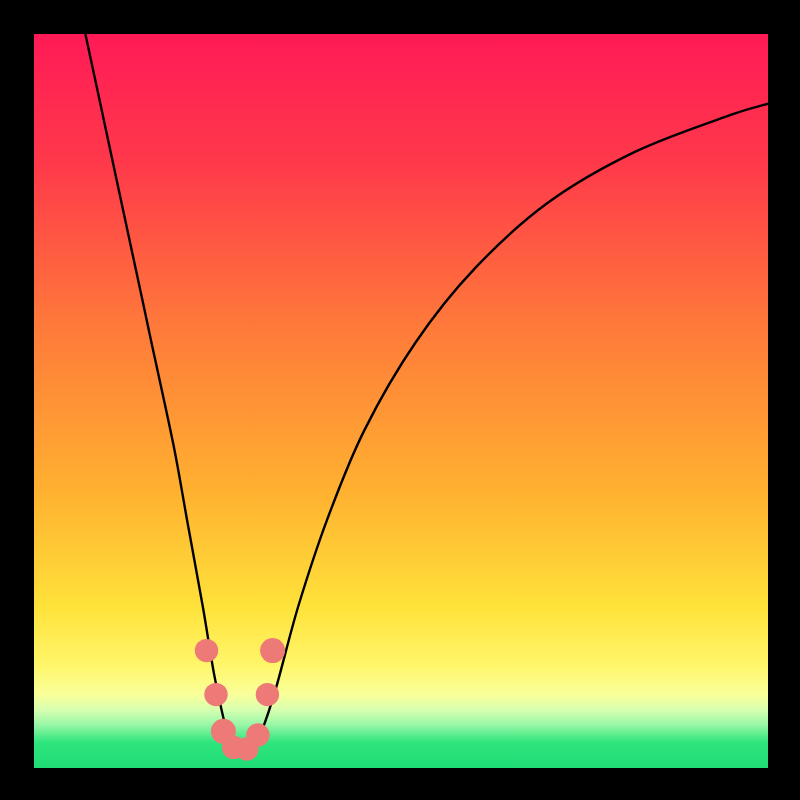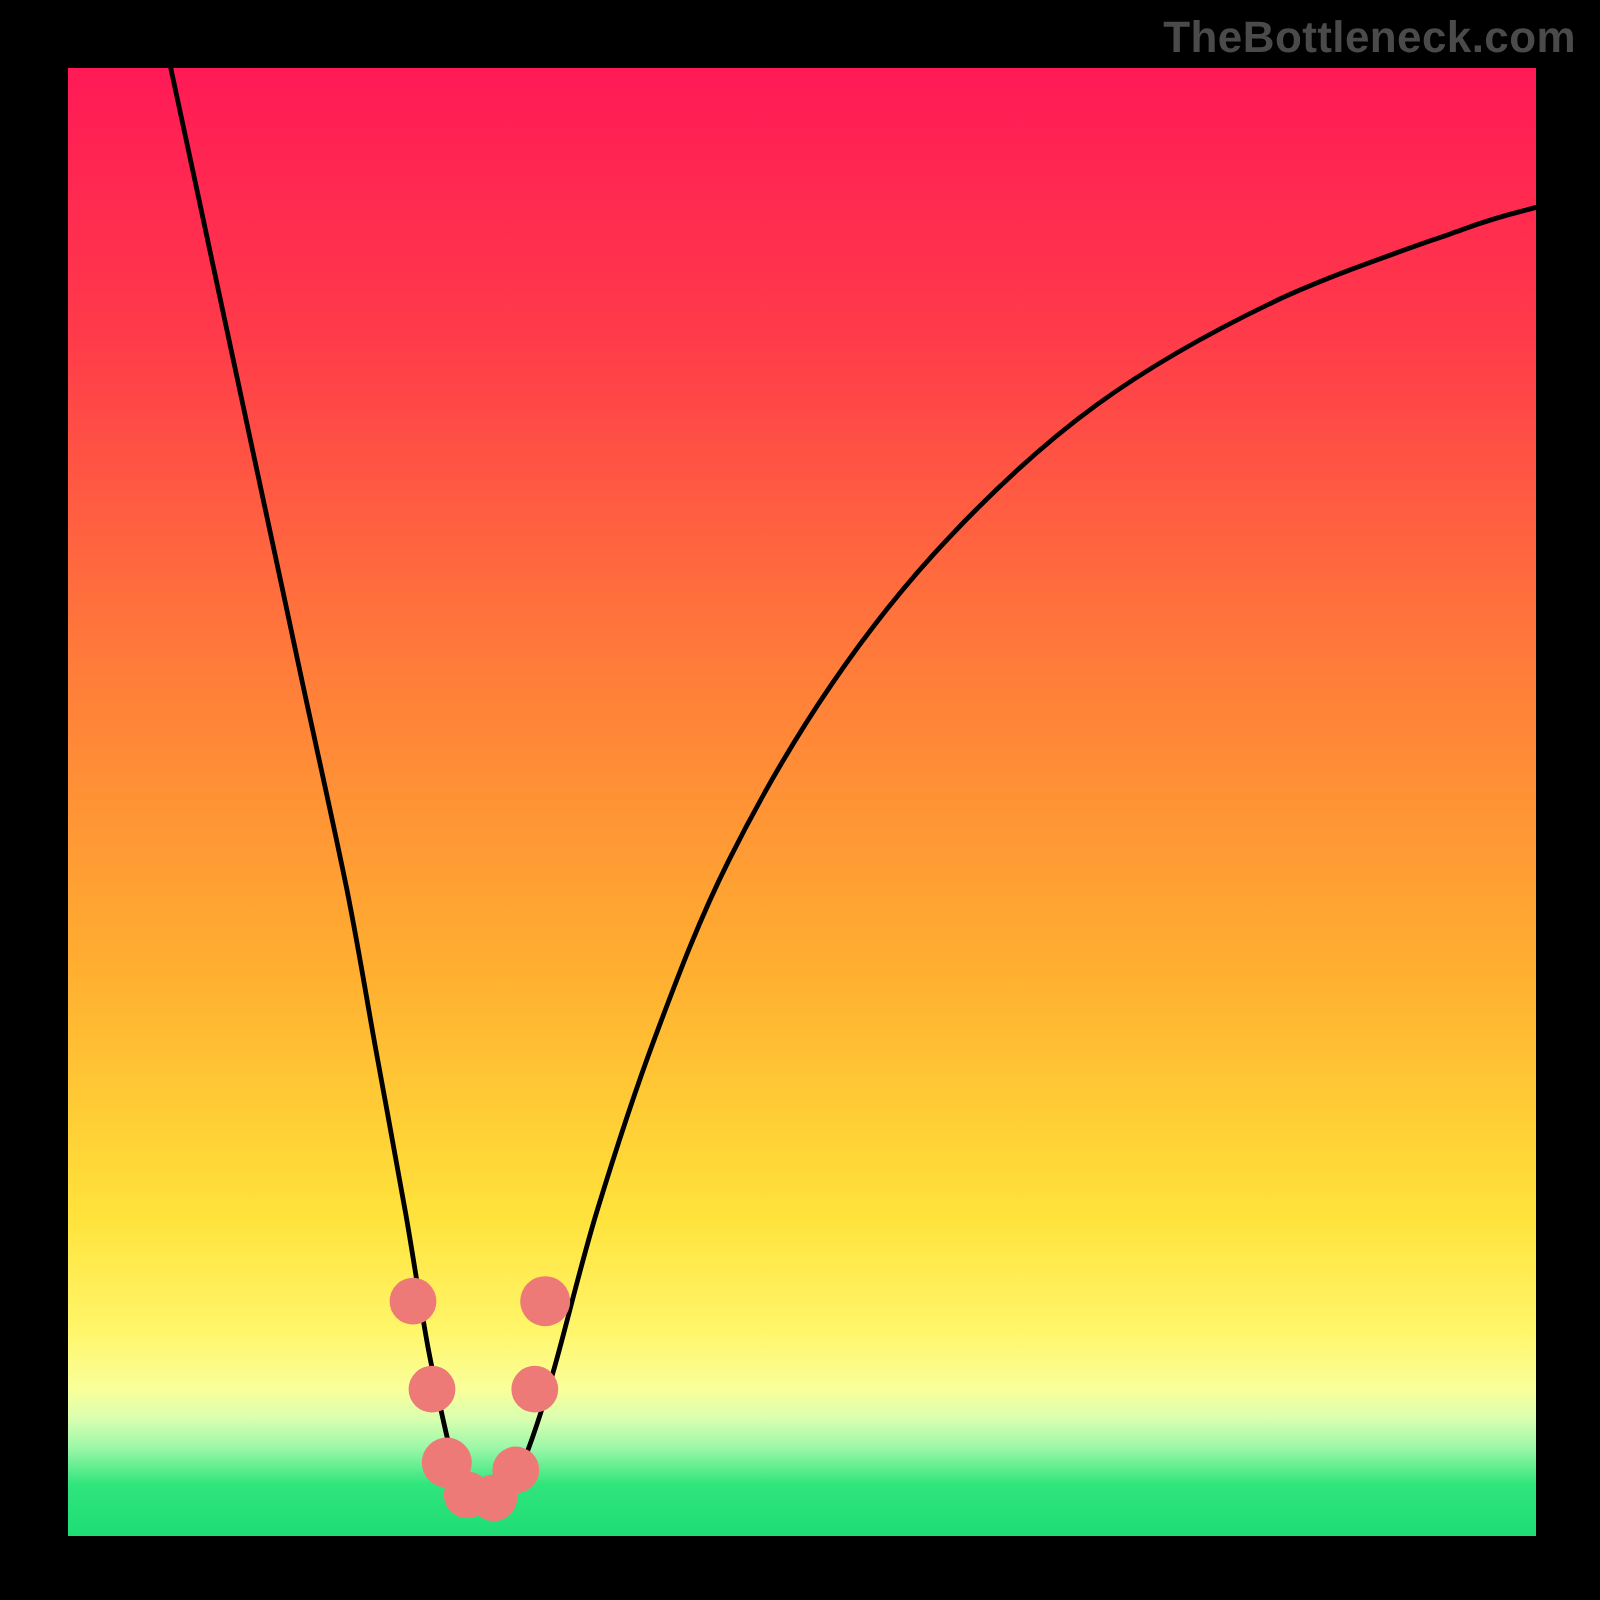--- a/index.html
+++ b/index.html
@@ -6,23 +6,20 @@
   .frame{position:absolute;left:0;top:0;width:800px;height:800px;background:#000}
   .plot{position:absolute;left:34px;top:34px;width:734px;height:734px;overflow:hidden}
   .attribution{position:absolute;top:6px;right:12px;color:#4a4a4a;font-size:22px;font-weight:600;letter-spacing:.2px}
   .attribution span{display:inline-block}
   svg{position:absolute;left:0;top:0}
 </style>
 </head>
 <body>
 
 <div class="frame">
-  <div class="attribution">
-    <span>TheBottleneck.com</span>
-  </div>
   <div class="plot">
     <svg id="plot-svg" width="734" height="734" viewBox="0 0 734 734" preserveAspectRatio="none">
       <defs>
         <linearGradient id="bg-grad" x1="0" y1="0" x2="0" y2="1">
             <stop offset="0%" stop-color="#ff1a56"></stop>
             <stop offset="18%" stop-color="#ff3a4a"></stop>
             <stop offset="40%" stop-color="#ff7a3a"></stop>
             <stop offset="62%" stop-color="#ffb030"></stop>
             <stop offset="78%" stop-color="#ffe23a"></stop>
             <stop offset="86%" stop-color="#fff66a"></stop>

